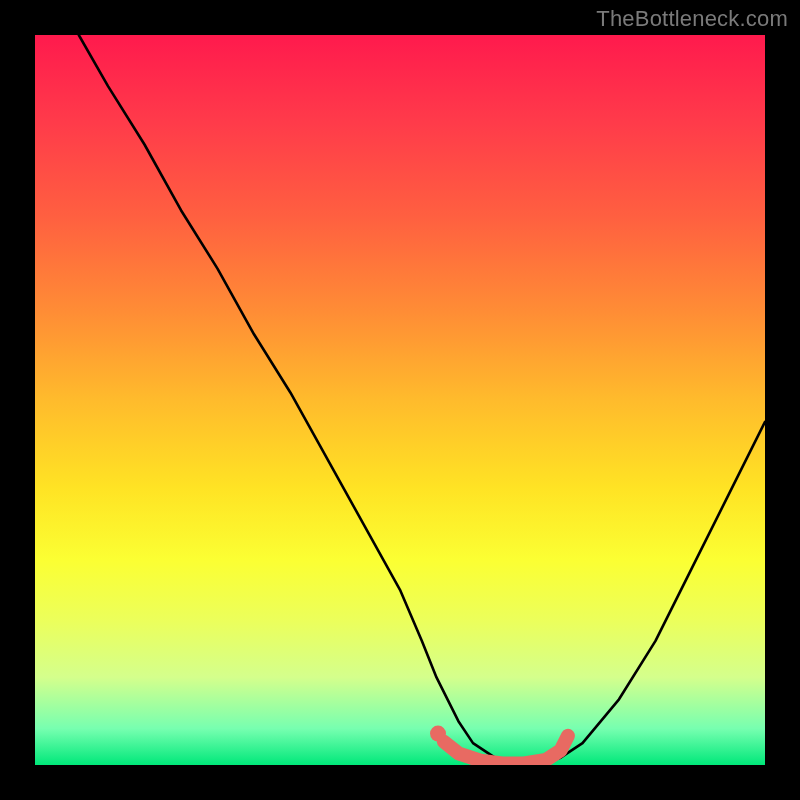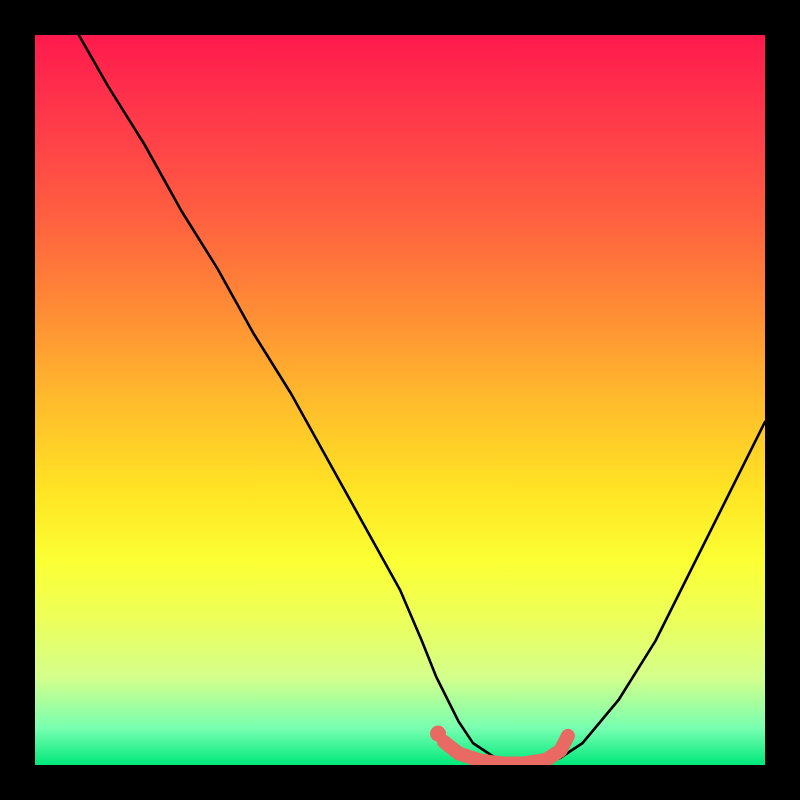--- a/index.html
+++ b/index.html
@@ -62,14 +62,15 @@
 <div class="frame">
 
   <div class="plot">
     <svg viewBox="0 0 730 730" preserveAspectRatio="none">
       <path id="curve-path" fill="none" stroke="#000000" stroke-width="2.6" stroke-linecap="round" stroke-linejoin="round" d="M43.8 0.0 L73.0 51.1 L109.5 109.5 L146.0 175.2 L182.5 233.6 L219.0 299.3 L255.5 357.7 L292.0 423.4 L328.5 489.1 L365.0 554.8 L386.9 605.9 L401.5 642.4 L423.4 686.2 L438.0 708.1 L459.9 722.7 L481.8 730.0 L503.7 730.0 L525.6 722.7 L547.5 708.1 L584.0 664.3 L620.5 605.9 L657.0 532.9 L693.5 459.9 L730.0 386.9"></path>
       <path id="marker-path" fill="none" stroke="#e86a62" stroke-width="14" stroke-linecap="round" stroke-linejoin="round" d="M408.8 706.6 L423.4 718.3 L445.3 725.6 L467.2 728.5 L489.1 728.5 L511.0 724.9 L525.6 715.4 L532.9 700.8"></path>
       <circle id="marker-dot" r="8" fill="#e86a62" cx="403.0" cy="698.6"></circle>
     </svg>
   </div>
 
+  <div class="watermark">TheBottleneck.com</div>
 
 </div>
 
 </body></html>

